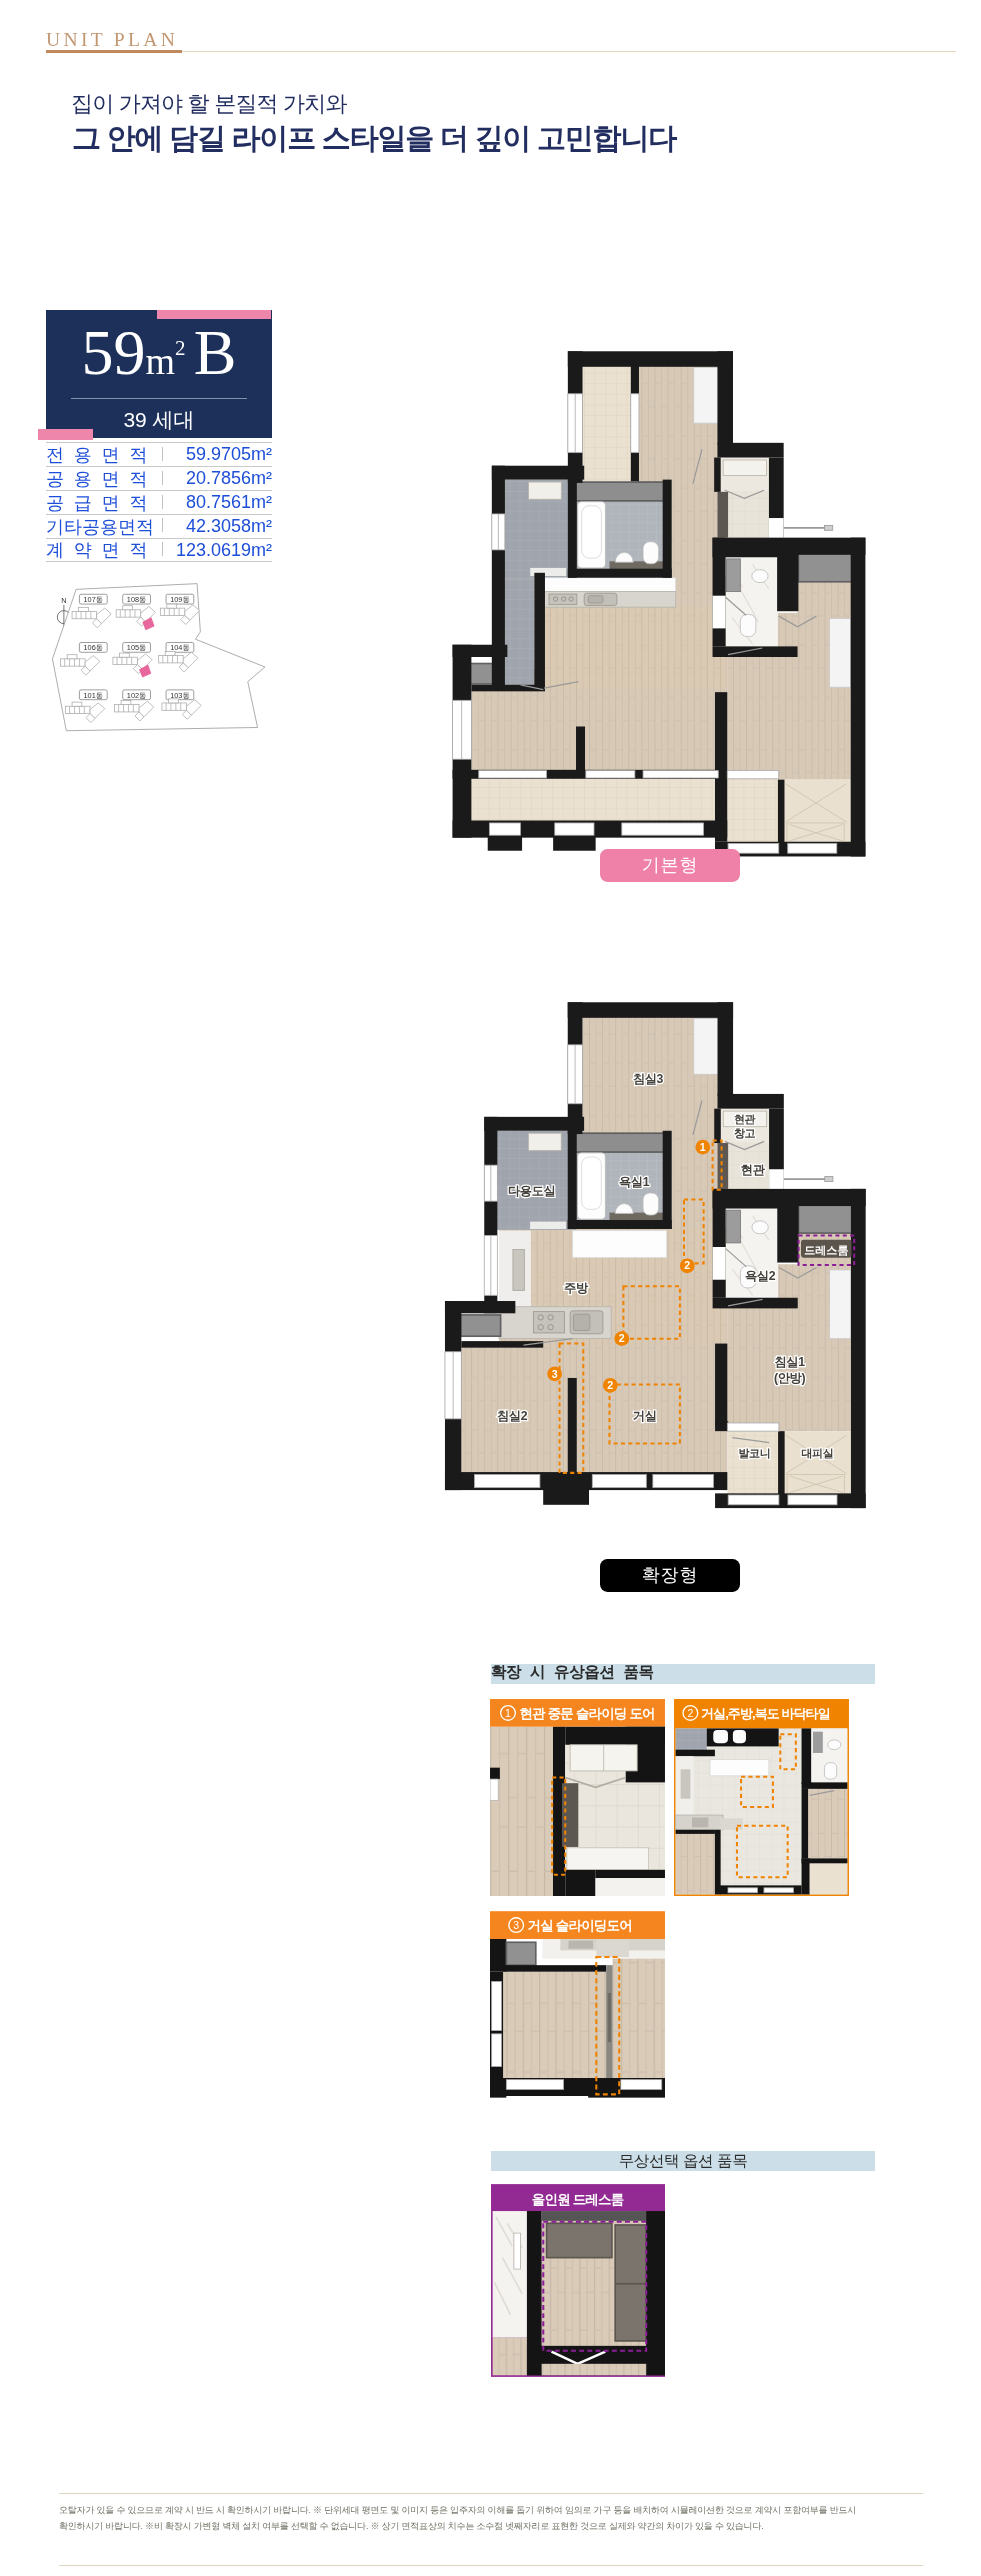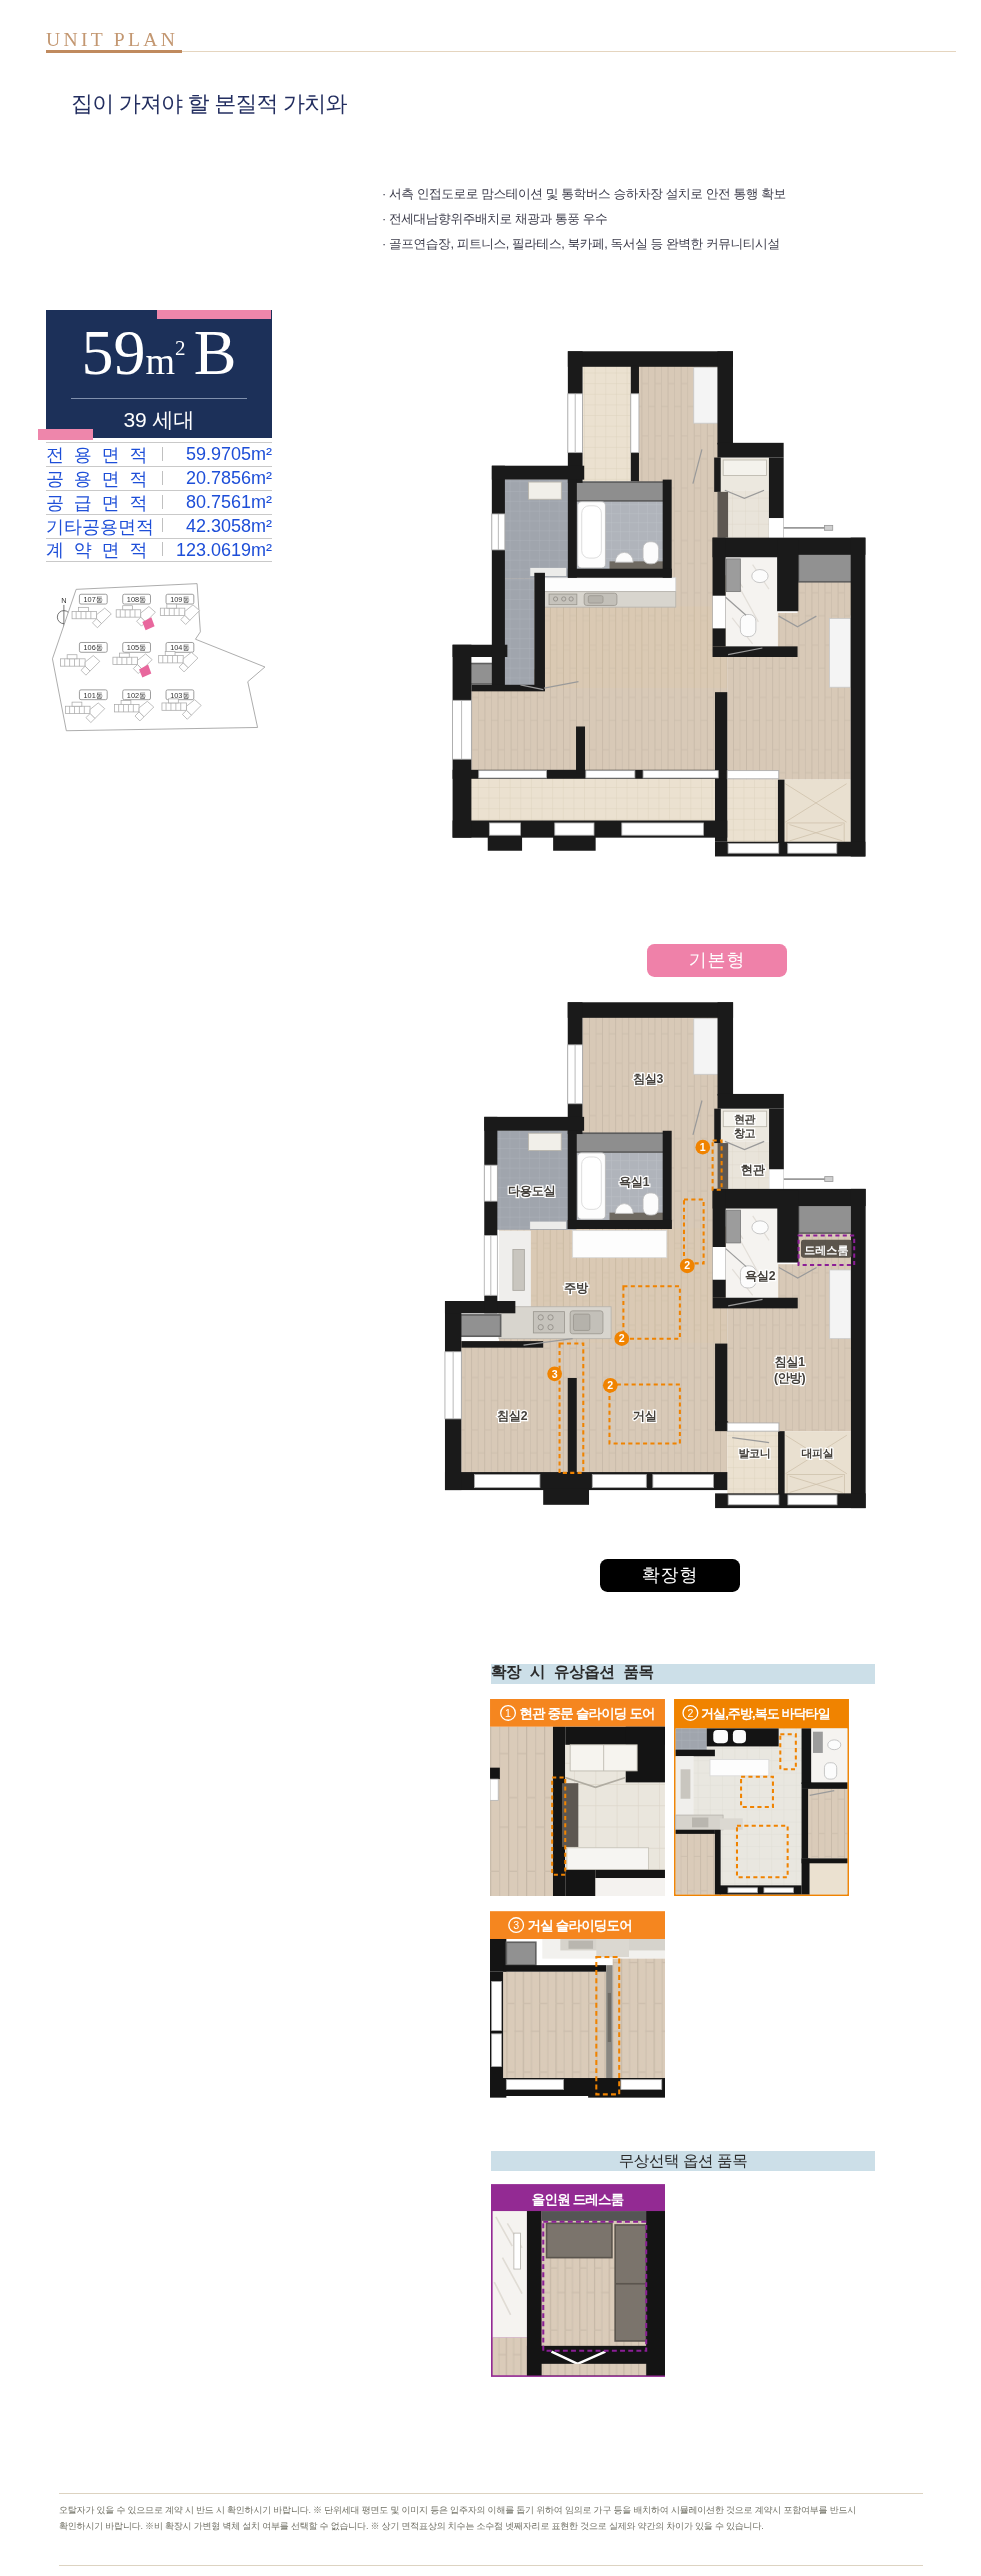--- a/index.html
+++ b/index.html
@@ -12,27 +12,23 @@
 <div class="page">
 
 <div class="abs" style="left:46px;top:29px;font-family:'Liberation Serif',serif;font-size:19.6px;letter-spacing:3.3px;color:#c39771;">UNIT PLAN</div>
 
 <div class="abs" style="left:46px;top:50px;width:136px;height:2.5px;background:#c08a5e;"></div>
 
 <div class="abs" style="left:182px;top:51px;width:774px;height:0.8px;background:#e5d5bf;"></div>
 
 <div class="abs" style="left:71px;top:89px;font-size:22px;color:#232e60;letter-spacing:-0.8px;">집이 가져야 할 본질적 가치와</div>
 
-
-
-<div class="abs" style="left:382px;top:182px;font-size:12.7px;color:#3b3b4a;line-height:25px;letter-spacing:-0.4px;">
-· 서측 인접도로로 맘스테이션 및 통학버스 승하차장 설치로 안전 통행 확보<br>
-· 전세대남향위주배치로 채광과 통풍 우수<br>
-· 골프연습장, 피트니스, 필라테스, 북카페, 독서실 등 완벽한 커뮤니티시설
-</div>
+<div class="abs" style="left:72px;top:119px;font-size:29px;font-weight:bold;color:#232e60;letter-spacing:-1.2px;">그 안에 담길 라이프 스타일을 더 깊이 고민합니다</div>
+
+
 
 <div class="abs" style="left:46px;top:310px;width:226px;height:128px;background:#1c3059;"></div>
 
 <div class="abs" style="left:157px;top:310px;width:114px;height:9px;background:#ee86ab;"></div>
 
 <div class="abs" style="left:38px;top:429px;width:55px;height:11.4px;background:#ee86ab;"></div>
 
 <div class="abs" style="left:46px;top:316px;width:226px;text-align:center;font-family:'Liberation Serif',serif;color:#fff;font-size:64px;line-height:64px;">59<span style="font-size:38px;">m</span><span style="font-size:21px;vertical-align:19px;">2</span><span style="margin-left:8.2px;">B</span></div>
 
 <div class="abs" style="left:71px;top:398px;width:176px;height:0.8px;background:#8090ad;"></div>
@@ -353,21 +349,21 @@
 </g>
 
 <g stroke="#9a9a9a" stroke-width="1.5" fill="none">
   <line x1="847" y1="591" x2="858" y2="549"></line>
   <line x1="665" y1="841" x2="707" y2="833"></line>
   <line x1="890" y1="800" x2="932" y2="792"></line>
   <line x1="636" y1="837" x2="664" y2="843"></line>
 </g>
 </svg>
 
-<div class="abs" style="left:600px;top:944px;width:140px;height:33px;background:#ef81a9;border-radius:7.4px;color:#fff;font-size:18px;text-align:center;line-height:33px;letter-spacing:0.8px;margin-left:47px;">기본형</div>
+<div class="abs" style="left:600px;top:849px;width:140px;height:33px;background:#ef81a9;border-radius:7.4px;color:#fff;font-size:18px;text-align:center;line-height:33px;letter-spacing:0.8px;">기본형</div>
 
 <svg class="abs" style="left:440px;top:999px;" width="429" height="514" viewBox="538 1222 524 628">
 <defs>
 <pattern id="bwood" width="16" height="64" patternUnits="userSpaceOnUse">
   <rect width="16" height="64" fill="#d8c9b7"></rect>
   <rect x="0" width="1" height="64" fill="#c6b8a7"></rect>
           <rect x="8" width="1" height="64" fill="#cdbfae"></rect>
   <rect x="0" y="20" width="8" height="1" fill="#cbbdac"></rect>
           <rect x="8" y="48" width="8" height="1" fill="#cbbdac"></rect>
 </pattern>

